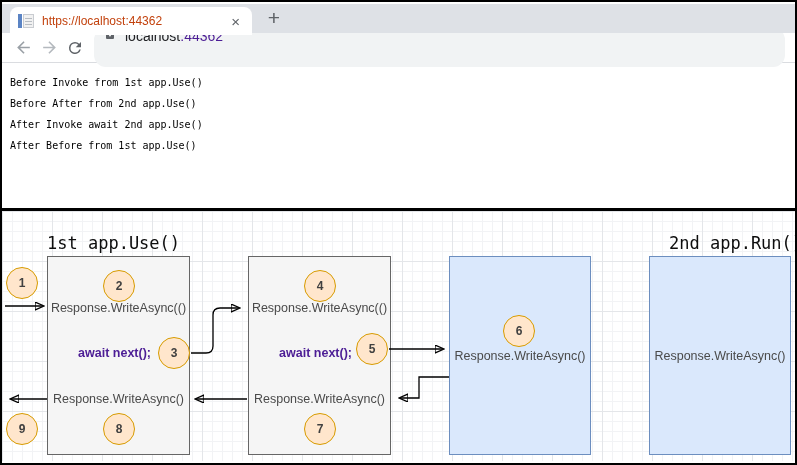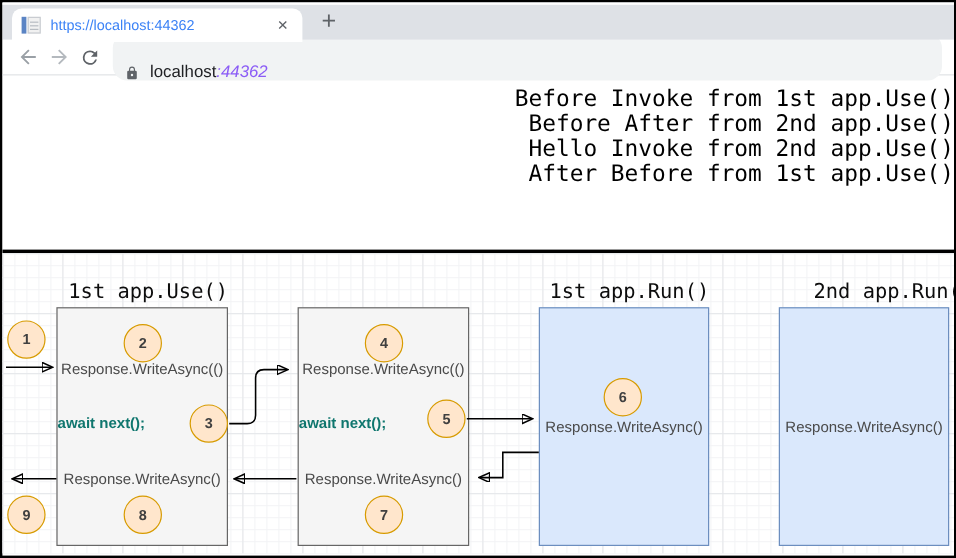--- a/index.html
+++ b/index.html
@@ -9,55 +9,55 @@
 
   
   .tabstrip { height:31px; background:#dee1e6; border-top:2px solid #fff; position:relative; }
   .tab { position:absolute; left:8px; top:3px; width:242px; height:28px; background:#fff;
          border-radius:8px 8px 0 0; display:flex; align-items:center; padding:0 8px; }
   .favicon { width:16px; height:16px; display:inline-flex; margin-right:8px; }
   .fav-bar { width:4px; height:14px; background:#5b84c4; margin-top:1px; }
   .fav-page { flex:1; margin-left:1px; margin-top:1px; height:14px; background:#f1f1f1; border:1px solid #c9ccd1;
               display:flex; flex-direction:column; justify-content:center; gap:2px; padding:0 1px; }
   .fav-line { height:1px; background:#b7bcc2; }
-  .tab-title { font-size:12px; color:#3b82f6; white-space:nowrap; overflow:hidden; flex:1; }
+  .tab-title { font-size:12px; color:#c2410c; white-space:nowrap; overflow:hidden; flex:1; }
   .tab-close { font-size:15px; color:#5f6368; padding:0 4px; cursor:pointer; line-height:1; }
   .newtab { position:absolute; left:258px; top:0; width:28px; height:28px; font-size:21px; font-weight:400;
             color:#5f6368; display:flex; align-items:center; justify-content:center; cursor:pointer; }
 
   
   .toolbar { height:30px; background:#fff; border-bottom:1px solid #dadce0; display:flex; align-items:center; padding:0 8px; }
   .navbtn { width:26px; height:26px; display:flex; align-items:center; justify-content:center; cursor:pointer; flex:none; }
   .omnibox { flex:1; height:39px; margin-left:6px; margin-right:2px; background:#f1f3f4; border-radius:12px;
-             display:flex; align-items:flex-end; padding:0 10px; }
+             display:flex; align-items:flex-start; padding:0 10px; }
   .lock { margin-right:9px; display:flex; }
   .url { font-size:14px; color:#202124; }
-  .url-port { font-size:14px; color:#8b5cf6;font-style:italic; }
+  .url-port { font-size:14px; color:#4c1d95; }
 
   
   .console { height:145px; background:#fff; padding:9px 0 0 8px;
-             font-family:"DejaVu Sans Mono","Liberation Mono",monospace; font-size:19px; line-height:21px; color:#000;text-align:right; }
+             font-family:"DejaVu Sans Mono","Liberation Mono",monospace; font-size:10px; line-height:21px; color:#000; }
 
   .separator { height:3px; background:#000; }
 
   
   .diagram { position:relative; height:250px; background:#fff;
     background-image:
       linear-gradient(#e4e6e9 1px, transparent 1px),
       linear-gradient(90deg, #e4e6e9 1px, transparent 1px),
       linear-gradient(#f2f3f5 1px, transparent 1px),
       linear-gradient(90deg, #f2f3f5 1px, transparent 1px);
     background-size:50px 50px, 50px 50px, 10px 10px, 10px 10px;
   }
-  .col-title { position:absolute; top:22px; height:22px; text-align:right;
+  .col-title { position:absolute; top:22px; height:22px; text-align:left;
                font-family:"DejaVu Sans Mono","Liberation Mono",monospace; font-size:17px; color:#0d0d0d; white-space:nowrap; }
   .mw-box { position:absolute; top:45px; height:199px; width:143px; background:#f5f5f5; border:1px solid #666; }
   .run-box { position:absolute; top:45px; height:199px; width:142px; background:#dae8fc; border:1px solid #6c8ebf; }
   .boxtext { position:absolute; width:100%; font-size:12.5px; color:#4a4a4a; text-align:center; white-space:nowrap; }
-  .boxtext.await { font-weight:bold; color:#0f766e; text-align:left; padding-right:58px; }
+  .boxtext.await { font-weight:bold; color:#4c1d95; text-align:right; padding-right:38px; }
   .t1 { top:44px; } .t2 { top:89px; } .t3 { top:135px; } .trun { top:92px; }
 
   .step { position:absolute; width:32px; height:32px; border-radius:50%; background:#ffe6cc; border:1.5px solid #d79b00;
           display:flex; align-items:center; justify-content:center; font-size:12px; font-weight:bold; color:#404040; }
 
   .arrows { position:absolute; left:0; top:0; pointer-events:none; }
   .arrows path { stroke:#000; stroke-width:1.3; fill:none; }
 </style>
 </head>
 <body>
@@ -103,30 +103,29 @@
           </svg>
       </span>
       <span class="url">localhost</span>
         <span class="url-port">:44362</span>
     </div>
   </div>
 
   <div class="console">
     <div>Before Invoke from 1st app.Use()</div>
     <div>Before After from 2nd app.Use()</div>
-    <div>Hello Invoke from 2nd app.Use()</div>
+    <div>After Invoke await 2nd app.Use()</div>
     <div>After Before from 1st app.Use()</div>
   </div>
 
   <div class="separator"></div>
 
   <div class="diagram">
 
     <div class="col-title" style="left:45px;  width:143px;">1st app.Use()</div>
-    <div class="col-title" style="left:447px; width:142px;">1st app.Run()</div>
     <div class="col-title" style="left:667px; width:142px;">2nd app.Run()</div>
 
     <div class="mw-box" style="left:45px;">
       <div class="boxtext t1">Response.WriteAsync(()</div>
       <div class="boxtext t2 await">await next();</div>
       <div class="boxtext t3">Response.WriteAsync()</div>
     </div>
 
     <div class="mw-box" style="left:246px;">
       <div class="boxtext t1">Response.WriteAsync(()</div>

